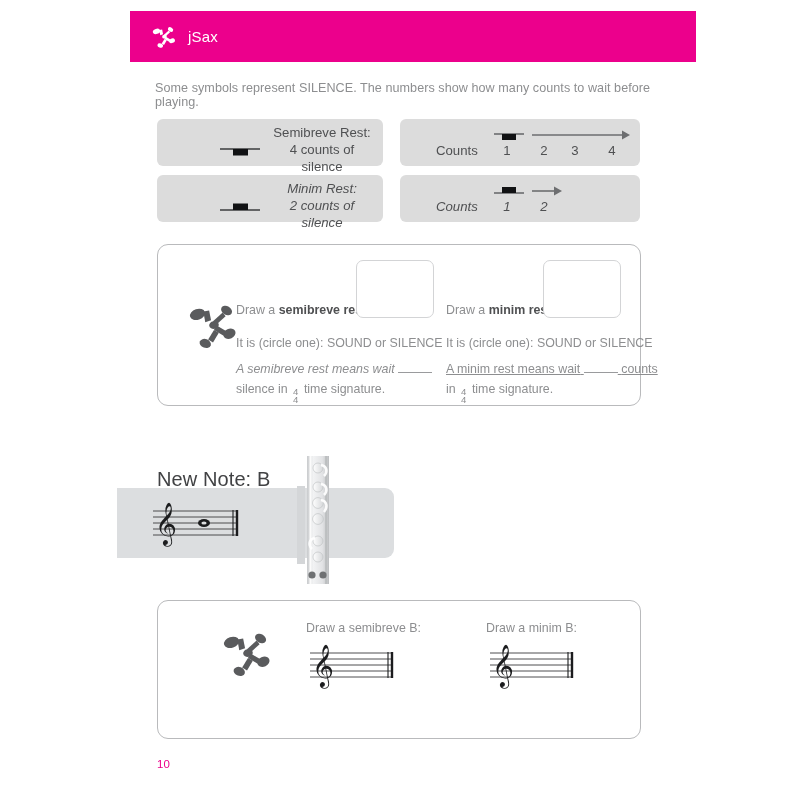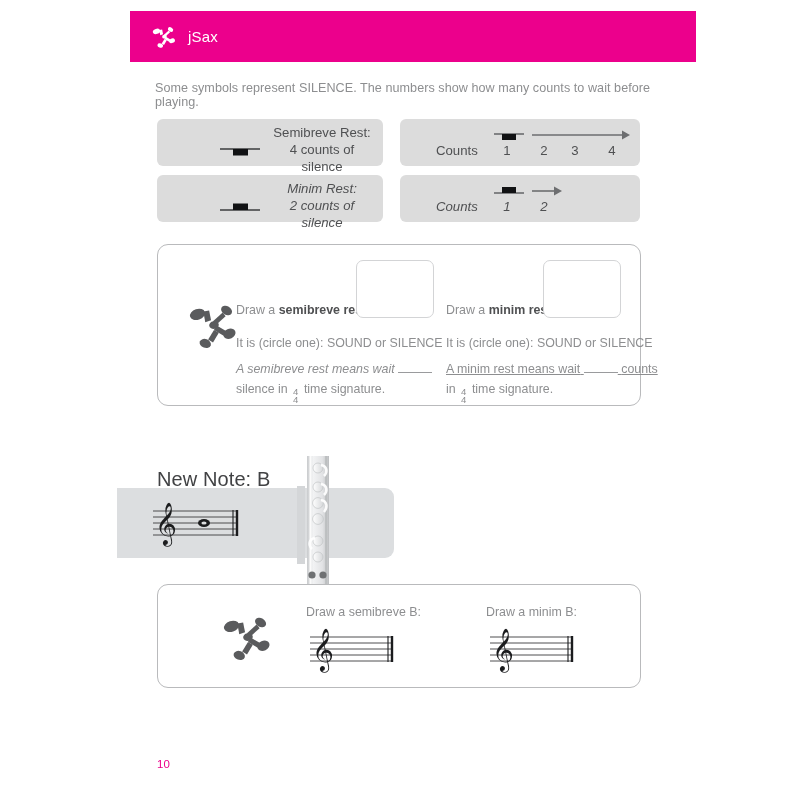--- a/index.html
+++ b/index.html
@@ -115,21 +115,21 @@
 
   
   .panel {
     position: absolute;
     border: 1.3px solid #b9babc;
     border-radius: 11px;
     background: #ffffff;
     box-sizing: border-box;
   }
   #activity-panel-rests { left: 157px; top: 244px; width: 484px; height: 162px; }
-  #activity-panel-notes { left: 157px; top: 584px; width: 484px; height: 104px; }
+  #activity-panel-notes { left: 157px; top: 600px; width: 484px; height: 139px; }
 
   .mascot-big { position: absolute; }
 
   .task-col { position: absolute; }
   .task-line {
     font-size: 12.4px;
     color: #8d8e90;
     line-height: 1.55;
     white-space: nowrap;
   }

